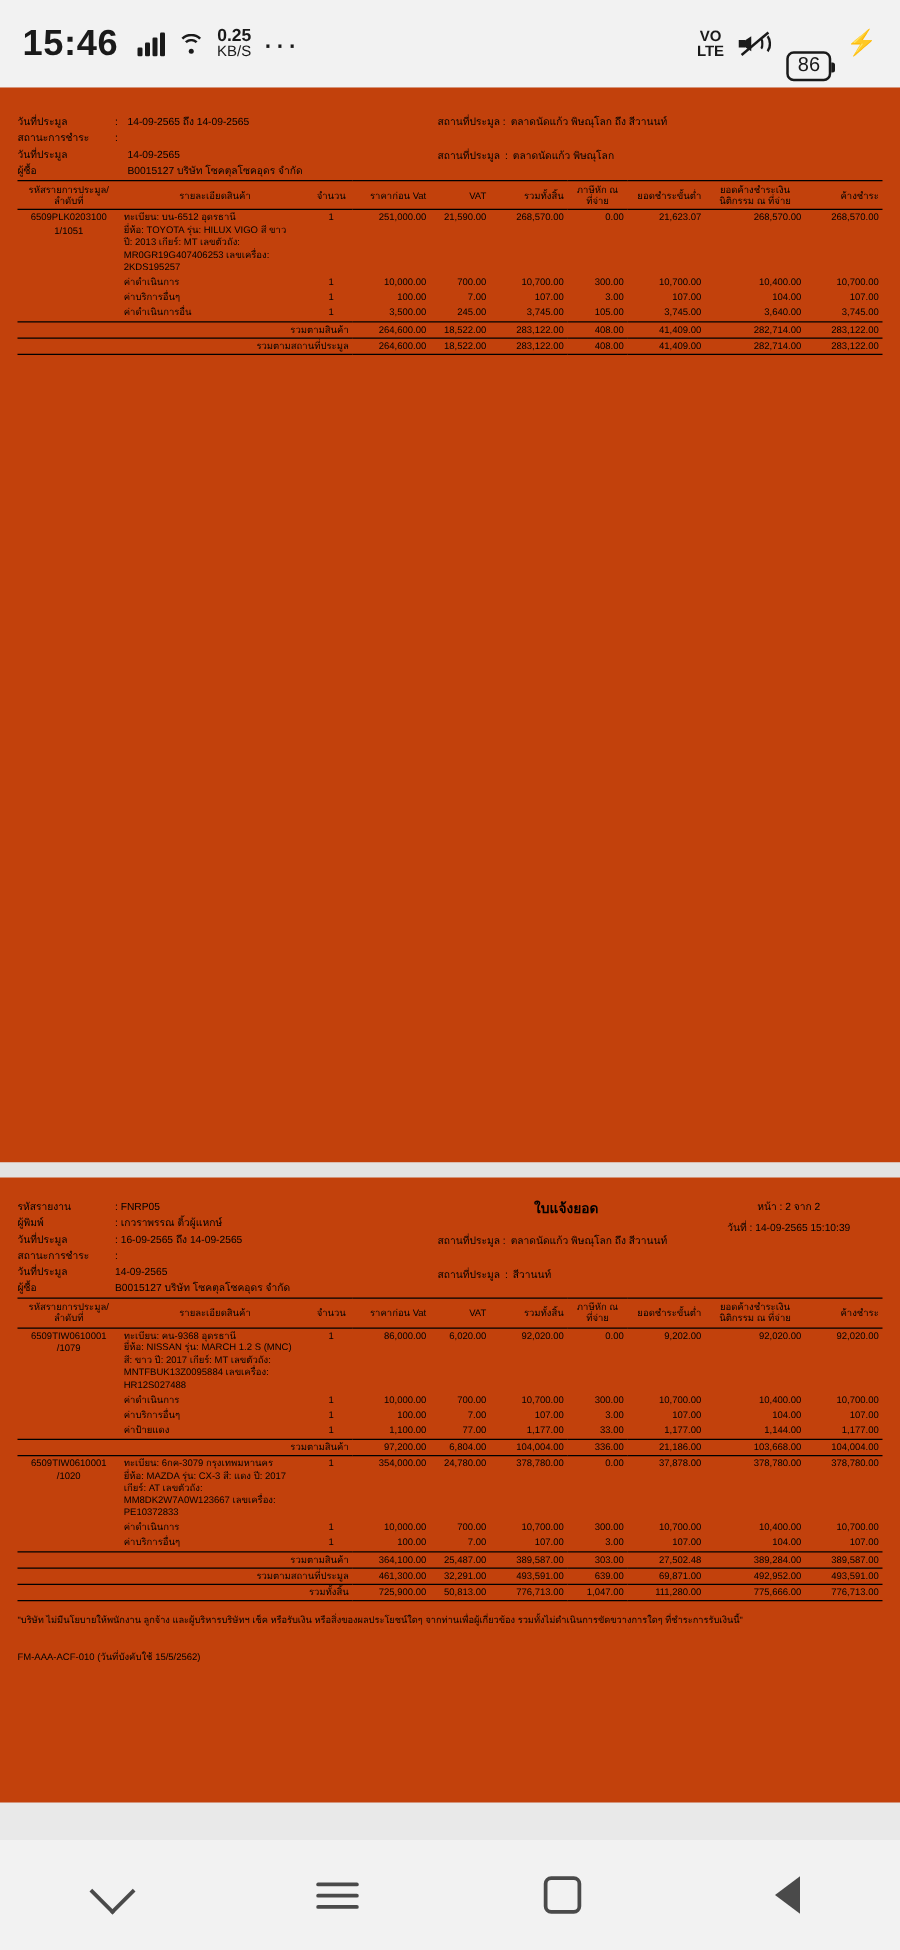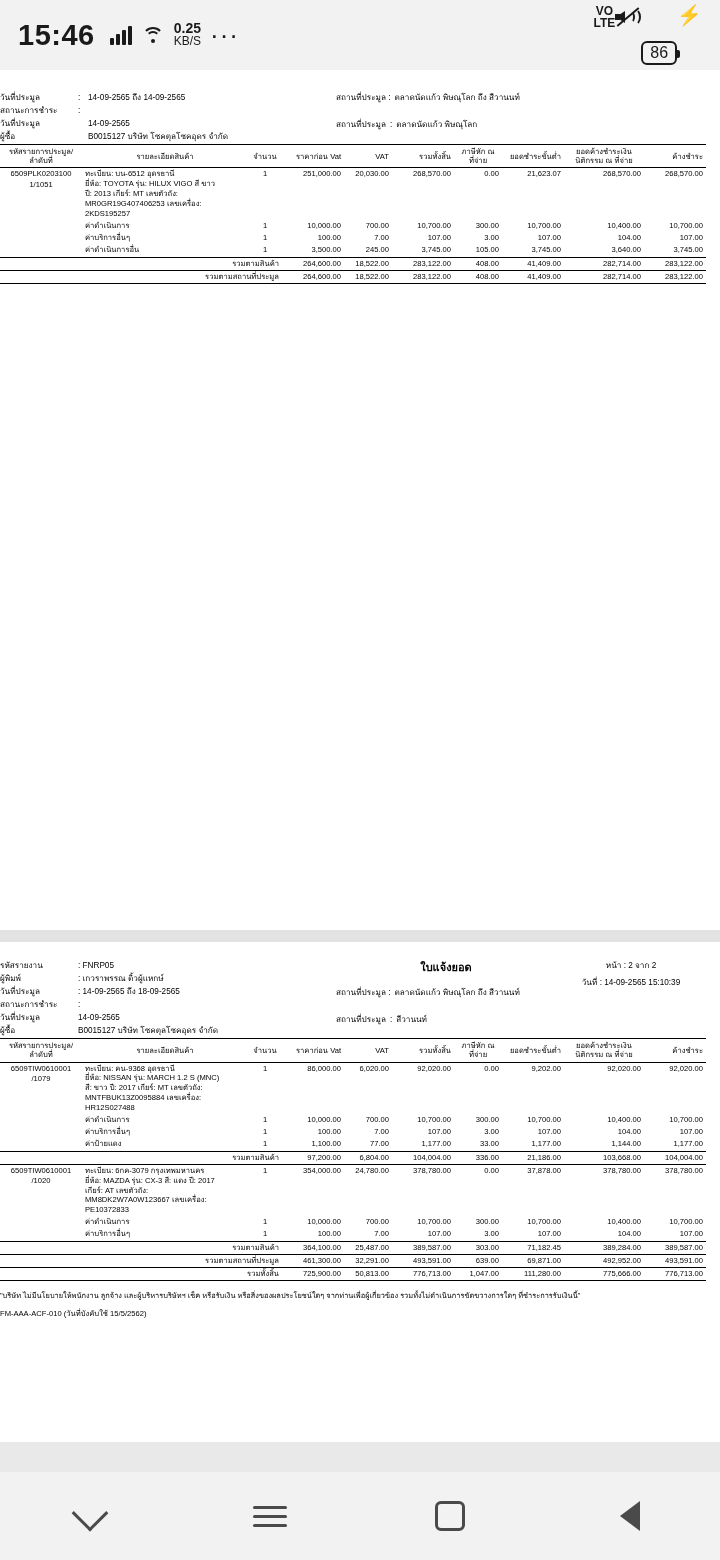--- a/index.html
+++ b/index.html
@@ -20,21 +20,21 @@
     align-items: center;
     padding: 0 18px;
     color: #1a1a1a;
   }
   .sb-time {
     font-size: 29px;
     letter-spacing: 0.5px;
     font-weight: 700;
   }
   .sb-left { display: flex; align-items: center; gap: 9px; flex: 1; }
-  .sb-right { display: flex; gap: 0; }
+  .sb-right { display: flex; align-items: center; gap: 12px; }
 
   .sig-bars { display: flex; align-items: flex-end; gap: 2px; height: 20px; margin-left: 6px;}
   .sig-bars i { display: block; width: 4px; background: #1a1a1a; border-radius: 1px; }
   .sig-bars i:nth-child(1) { height: 7px; }
   .sig-bars i:nth-child(2) { height: 11px; }
   .sig-bars i:nth-child(3) { height: 15px; }
   .sig-bars i:nth-child(4) { height: 19px; background: #1a1a1a; }
 
   .wifi { position: relative; width: 24px; height: 20px; }
   .wifi span {
@@ -73,23 +73,23 @@
   }
   .battery::after {
     content:""; position:absolute; right:-5px; top: 7px; width: 3px; height: 8px;
     background:#1a1a1a; border-radius: 0 2px 2px 0;
   }
   .bolt { font-size: 20px; line-height: 20px; }
 
   
   .doc-scroll { background: #e9e9e9; }
   .page {
-    background: #ffffff;
+    background: #c2410c;
     width: 720px;
-    padding: 22px 14px 10px 0;
+    padding: 22px 14px 10px 14px;
     color: #000;
     font-size: 8.2px;
     line-height: 1.35;
   }
   .page1 { height: 860px; }
   .gap { height: 12px; background:#e3e3e3; }
   .page2 { height: 500px; padding-top: 18px; }
 
   .hdr-row { display: flex; font-size: 8.2px; }
   .hdr-left { width: 300px; }
@@ -110,21 +110,21 @@
     line-height: 1.2;
   }
   table.items td { padding: 1px 3px; vertical-align: top; }
   td.num, th.num { text-align: right; }
   td.ctr, th.ctr { text-align: center; margin-top: 19px; }
   .tot-row td { border-top: 1px solid #000; border-bottom: 1px solid #000; font-weight: 400;}
   .tot-row2 td { border-bottom: 1.2px solid #000; }
   .lbl-right { text-align: right; padding-right: 6px; }
   .desc { line-height: 1.3; }
   .footnote { font-size: 7.4px; margin-top: 10px; }
-  .footnote2 { font-size: 7.6px; margin-top: 8px; }
+  .footnote2 { font-size: 7.6px; margin-top: 20px; }
 
   
   .navbar {
     position: absolute; bottom: 0; left: 0; width: 720px; height: 88px;
     background: #f2f2f2;
     display: flex; align-items: center; justify-content: space-around;
   }
   .nav-ic { width: 56px; height: 56px; display:flex; align-items:center; justify-content:center; }
   .chev-d { width: 26px; height: 26px; border-left: 3px solid #4a4a4a; border-bottom: 3px solid #4a4a4a; transform: rotate(-45deg) translate(2px,-2px); }
   .hamb { width: 34px; }
@@ -250,21 +250,21 @@
               </td>
               <td class="desc">
                 <div>ทะเบียน: บน-6512 อุดรธานี</div>
                 <div>ยี่ห้อ: TOYOTA รุ่น: HILUX VIGO  สี ขาว</div>
                 <div>ปี: 2013 เกียร์: MT เลขตัวถัง:</div>
                 <div>MR0GR19G407406253 เลขเครื่อง:</div>
                 <div>2KDS195257</div>
               </td>
               <td class="ctr">1</td>
               <td class="num">251,000.00</td>
-              <td class="num">20,030.00</td>
+              <td class="num">21,590.00</td>
               <td class="num">268,570.00</td>
               <td class="num">0.00</td>
               <td class="num">21,623.07</td>
               <td class="num">268,570.00</td>
               <td class="num">268,570.00</td>
             </tr>
             <tr>
               <td class="ctr"></td>
               <td class="desc">
                 <div>ค่าดำเนินการ</div>
@@ -338,21 +338,21 @@
           <div class="kv">
             <span class="k">รหัสรายงาน</span>
             <span>: FNRP05</span>
           </div>
           <div class="kv">
             <span class="k">ผู้พิมพ์</span>
             <span>: เกวราพรรณ ติ้วผู้แหกษ์</span>
           </div>
           <div class="kv">
             <span class="k">วันที่ประมูล</span>
-            <span>: 14-09-2565 ถึง 18-09-2565</span>
+            <span>: 16-09-2565 ถึง 14-09-2565</span>
           </div>
           <div class="kv">
             <span class="k">สถานะการชำระ</span>
             <span>:</span>
           </div>
           <div class="kv">
             <span class="k">วันที่ประมูล</span>
             <span>14-09-2565</span>
           </div>
           <div class="kv">
@@ -527,21 +527,21 @@
               <td class="num">107.00</td>
               <td class="num">104.00</td>
               <td class="num">107.00</td>
             </tr>
             <tr class="tot-row">
               <td colspan="3" class="lbl-right">รวมตามสินค้า</td>
               <td class="num">364,100.00</td>
               <td class="num">25,487.00</td>
               <td class="num">389,587.00</td>
               <td class="num">303.00</td>
-              <td class="num">71,182.45</td>
+              <td class="num">27,502.48</td>
               <td class="num">389,284.00</td>
               <td class="num">389,587.00</td>
             </tr>
             <tr class="tot-row">
               <td colspan="3" class="lbl-right">รวมตามสถานที่ประมูล</td>
               <td class="num">461,300.00</td>
               <td class="num">32,291.00</td>
               <td class="num">493,591.00</td>
               <td class="num">639.00</td>
               <td class="num">69,871.00</td>

